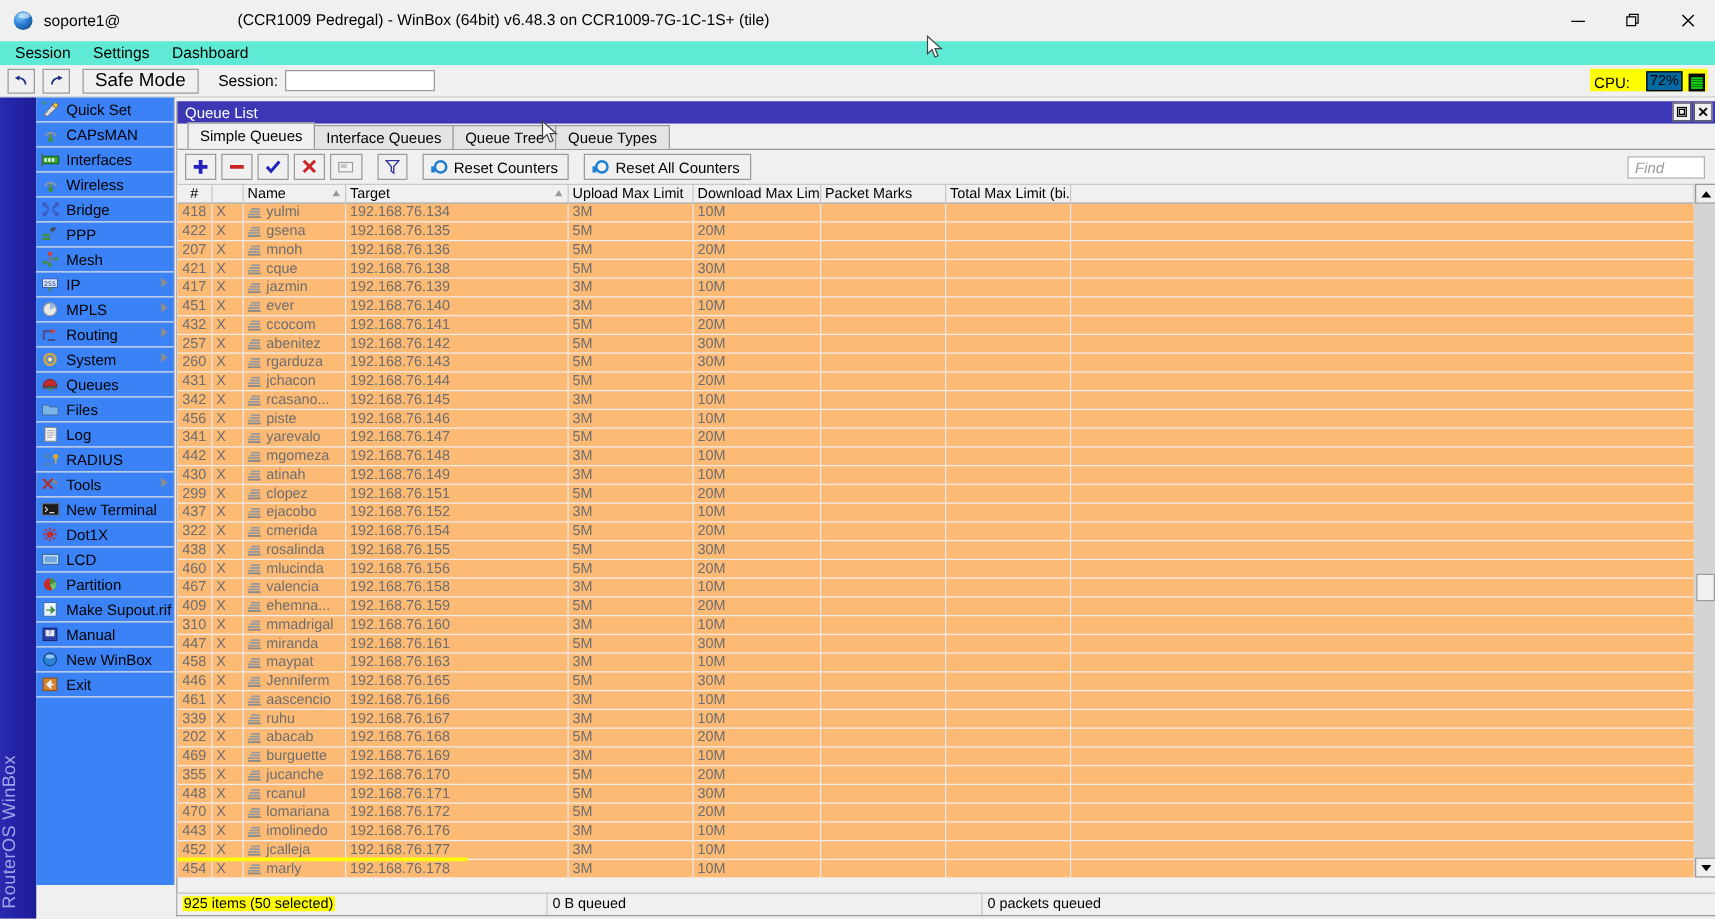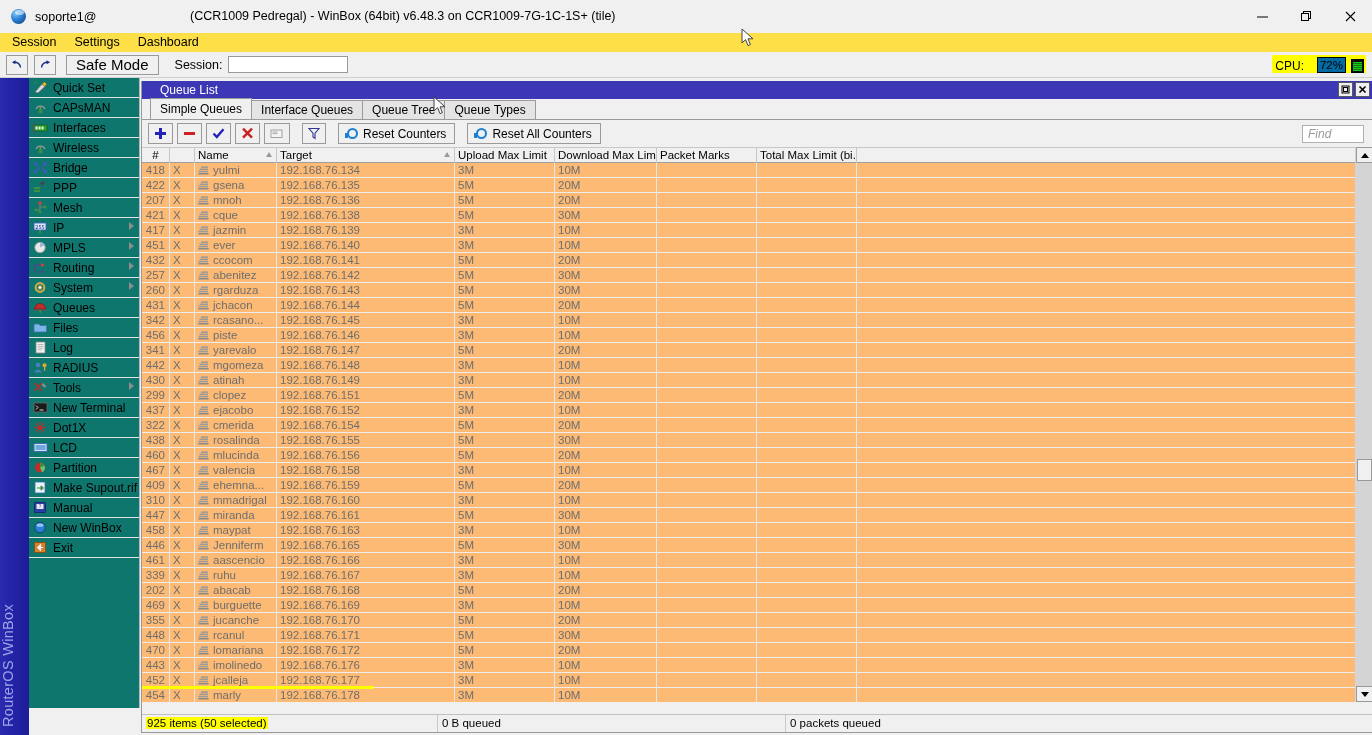--- a/index.html
+++ b/index.html
@@ -38,21 +38,21 @@
     font-size: 12.5px; color: #000; white-space: nowrap;
   }
   .win-controls { position: absolute; right: 0; top: 0; height: 33px; display: flex; }
   .wc { width: 44px; height: 33px; display: flex; align-items: center; justify-content: center;
         font-size: 14px; color: #000; line-height: 1; }
   .wc svg { display: block; }
 
   
   .menubar {
     position: absolute; left: 0; top: 33px; width: 1372px; height: 19px;
-    display: flex; align-items: center; background: #fde047;
+    display: flex; align-items: center; background: #5eead4;
   }
   .menuitem { padding: 0 9px; font-size: 12.5px; color: #000; height: 19px; line-height: 19px; }
   .menuitem:first-child { margin-left: 3px; }
 
   
   .toolbar {
     position: absolute; left: 0; top: 52px; width: 1372px; height: 26px;
     background: #f0f0f0; display: flex; align-items: center;
     border-bottom: 1px solid #cfcfcf;
   }
@@ -96,21 +96,21 @@
     background: linear-gradient(to right, #2b2bb0 0%, #2323a8 40%, #1d1d96 100%);
   }
   .bluestrip .vtext {
     position: absolute; bottom: 8px; left: 0; width: 29px;
     writing-mode: vertical-rl; transform: rotate(180deg);
     color: #9fa6e8; font-size: 14.5px; letter-spacing: .3px;
     text-align: left; white-space: nowrap;
   }
   .sidebar {
     position: absolute; left: 29px; top: 78px; width: 111px; height: 630px;
-    background: #0f766e; border-right: 1px solid #b9b9b9;
+    background: #3b82f6; border-right: 1px solid #b9b9b9;
   }
   .menu-row {
     height: 20px; display: flex; align-items: center;
     border-bottom: 1px solid #e2e2e2; padding-left: 3px; position: relative;
   }
   .menu-row .ic {
     width: 17px; height: 16px; margin-right: 4px; flex: 0 0 17px;
     display: flex; align-items: center; justify-content: center;
   }
   .menu-row .lbl { font-size: 12px; color: #000; white-space: nowrap; }
@@ -120,21 +120,21 @@
     border-top: 4px solid transparent; border-bottom: 4px solid transparent;
   }
 
   
   .childwin {
     position: absolute; left: 141px; top: 81px; width: 1231px; height: 652px;
     background: #f0f0f0; border: 1px solid #9a9a9a; border-top: none; border-right: none;
   }
   .child-title {
     height: 18px; background: #3b37b5; color: #fff;
-    display: flex; align-items: center; padding-left: 18px;
+    display: flex; align-items: center; padding-left: 6px;
     font-size: 12px; position: relative;
   }
   .child-title .btns { position: absolute; right: 2px; top: 1px; display: flex; gap: 2px; }
   .child-title .cbtn {
     width: 15px; height: 15px; background: #f0f0f0; border: 1px solid #5a5a5a;
     display: flex; align-items: center; justify-content: center;
     color: #000; font-size: 10px; line-height: 1;
   }
 
   

